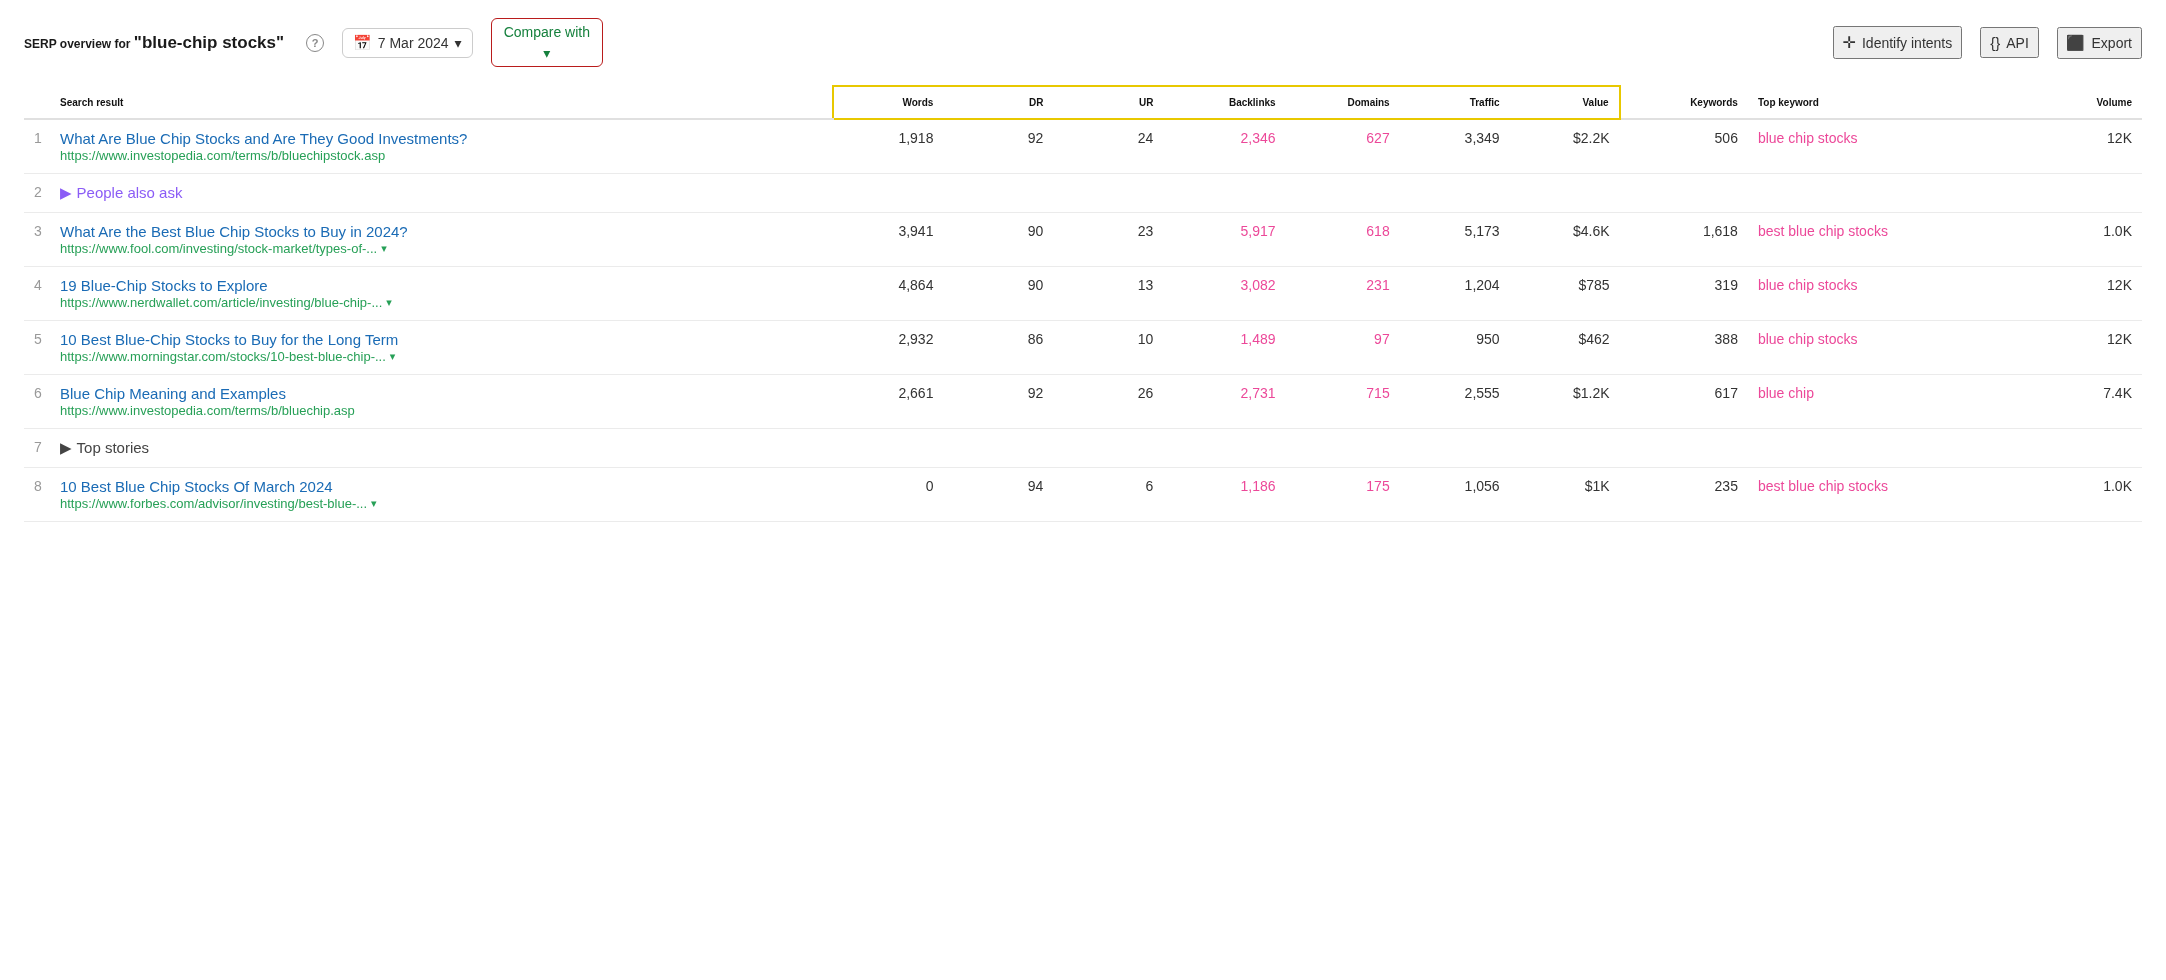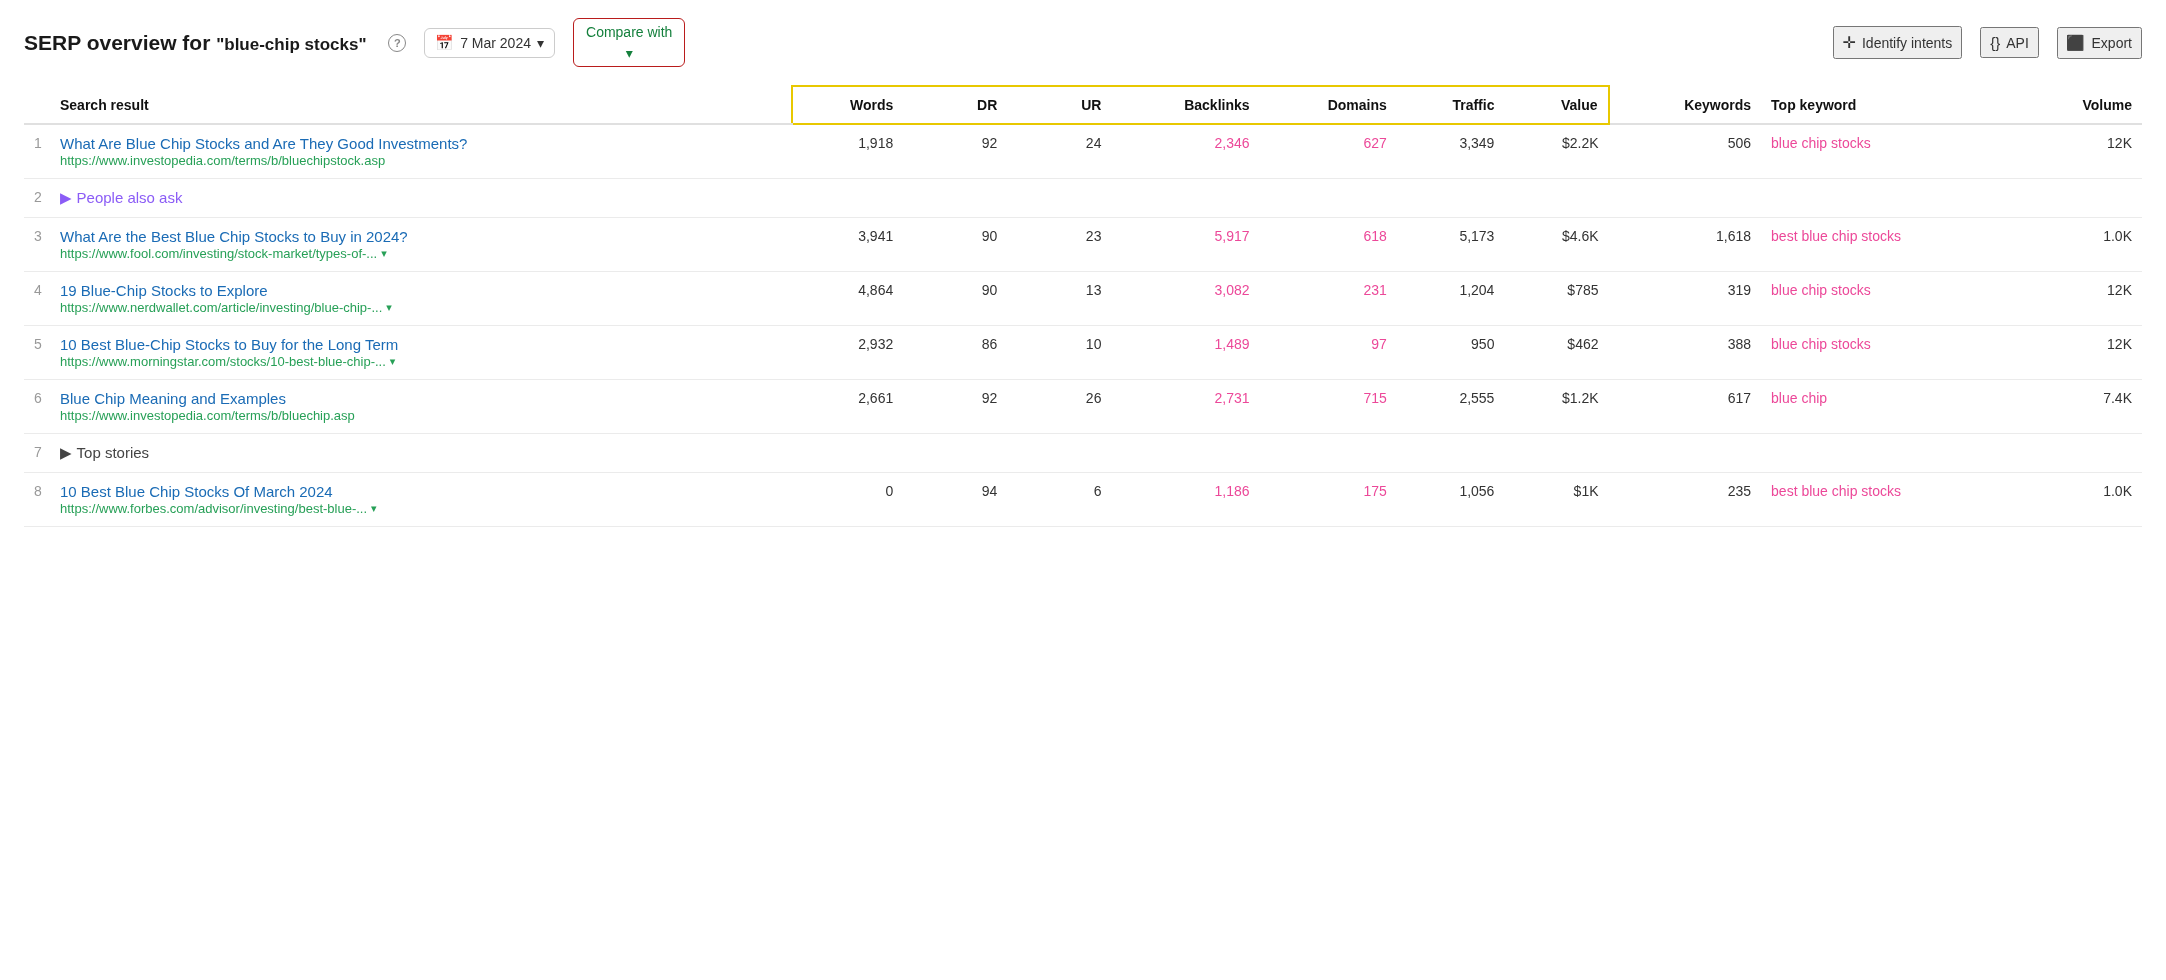--- a/index.html
+++ b/index.html
@@ -65,21 +65,21 @@
       cursor: pointer;
       padding: 5px 8px;
     }
     table {
       width: 100%;
       border-collapse: collapse;
     }
     thead th {
       text-align: right;
       padding: 10px 10px;
-      font-size: 14px;
+      font-size: 10px;
       font-weight: 700;
       color: #111;
       border-bottom: 2px solid #e0e0e0;
       white-space: nowrap;
     }
     thead th.col-search-result {
       text-align: left;
     }
     tbody tr {
       border-bottom: 1px solid #ebebeb;
@@ -144,21 +144,21 @@
     }
     .thead-row th {
       vertical-align: middle;
     }
   </style>
 </head>
 <body>
 
 <div class="header-bar">
   <span>
-    <span style="font-size:21px;font-weight:700;">SERP overview for </span><span style="font-size:17px;font-weight:700;">"blue-chip stocks"</span>
+    <span style="font-size:12px;font-weight:700;">SERP overview for </span><span style="font-size:17px;font-weight:700;">"blue-chip stocks"</span>
   </span>
   <span class="help-icon">?</span>
 
   <button class="date-btn">
     <span style="font-size:15px;">📅</span>
     <span>7 Mar 2024</span>
     <span>▾</span>
   </button>
 
   <button class="compare-btn">

